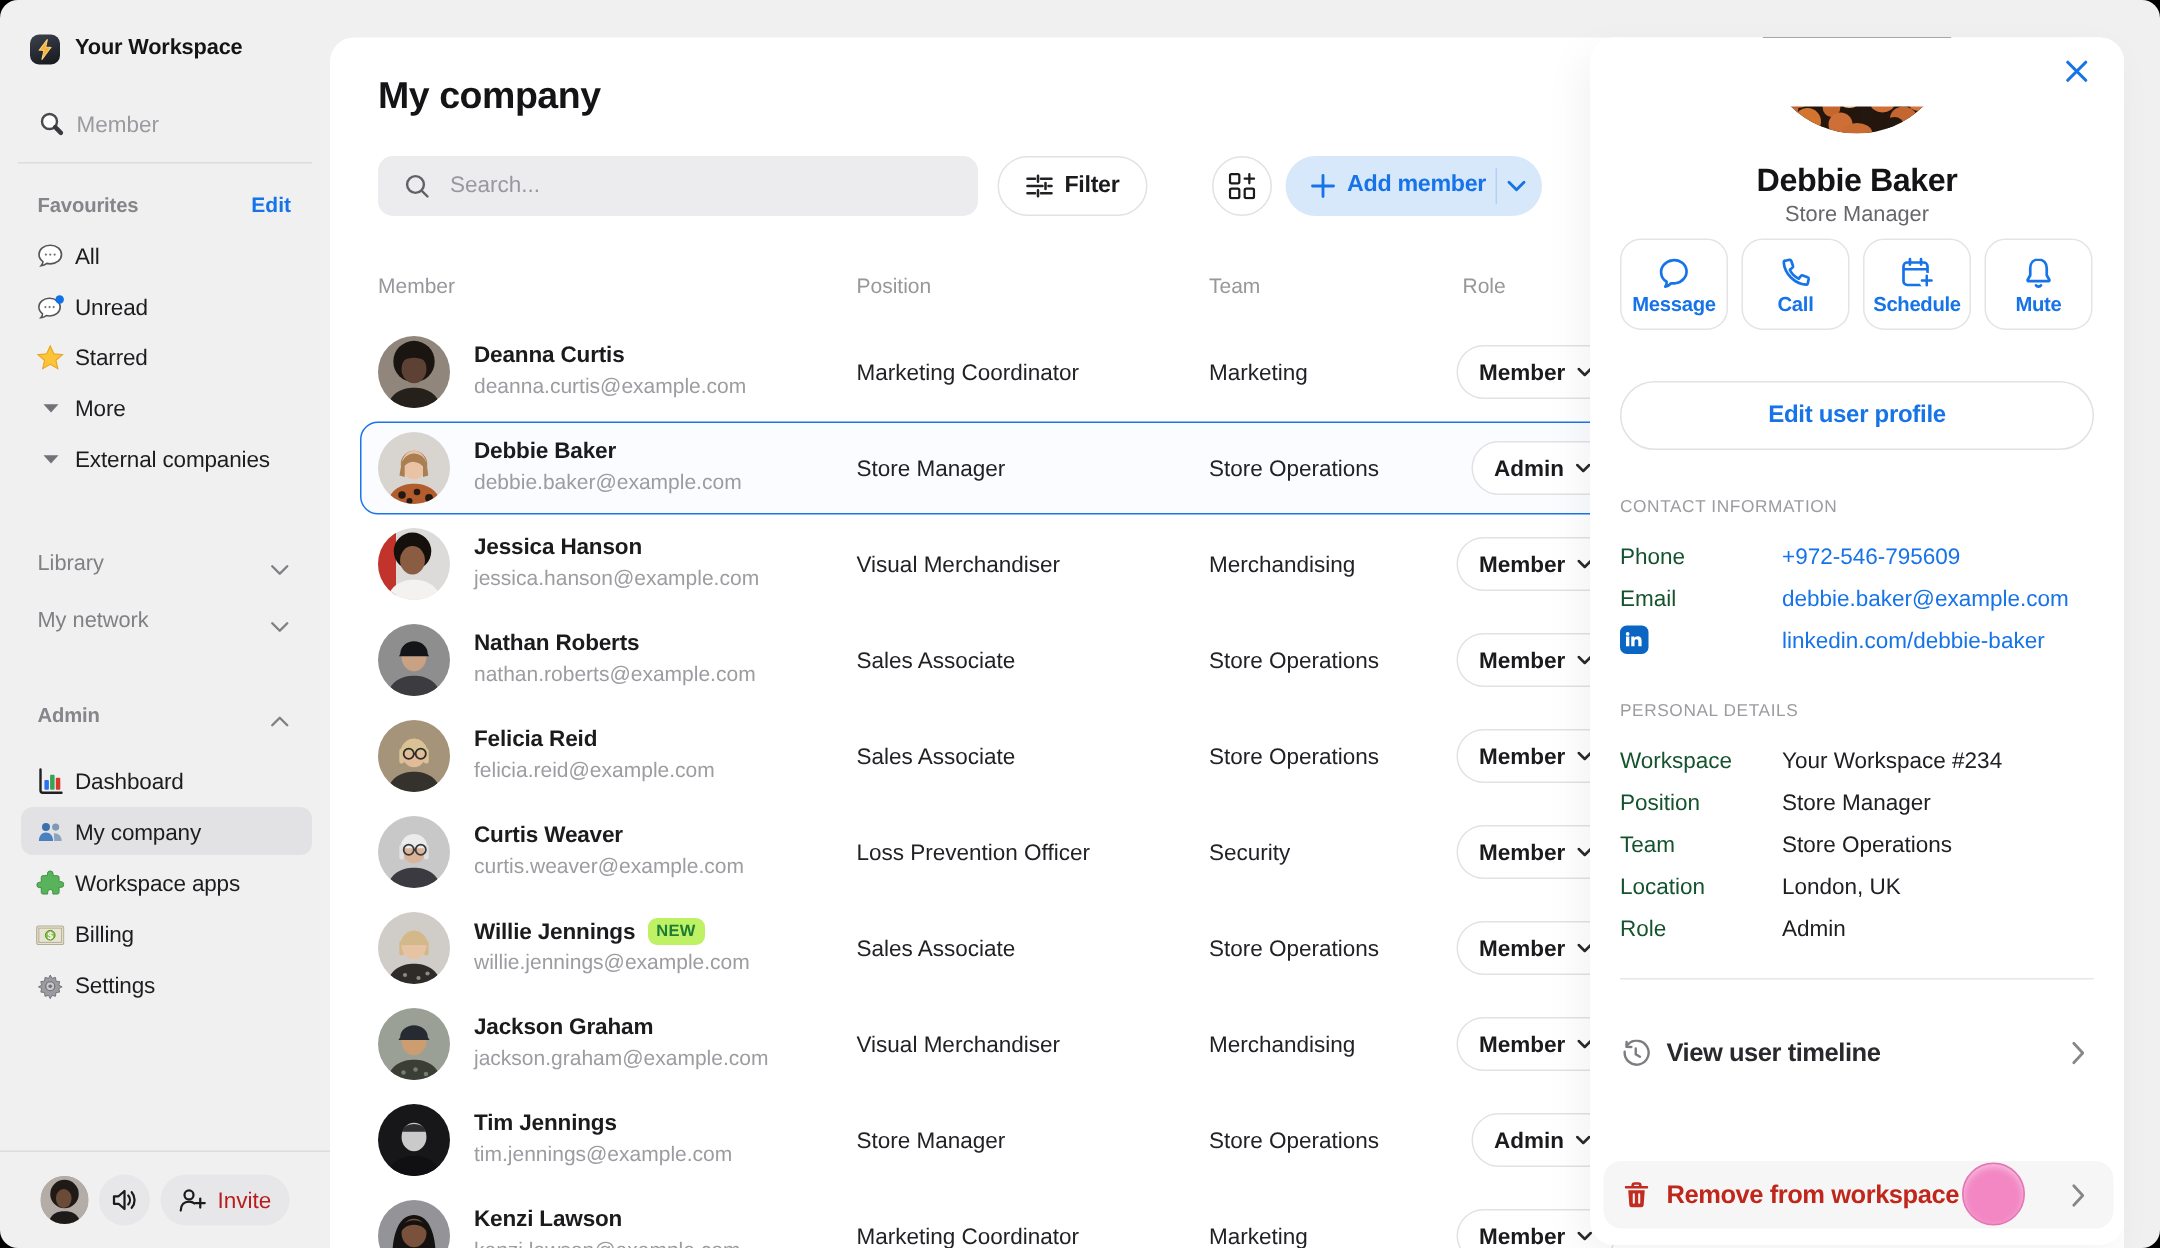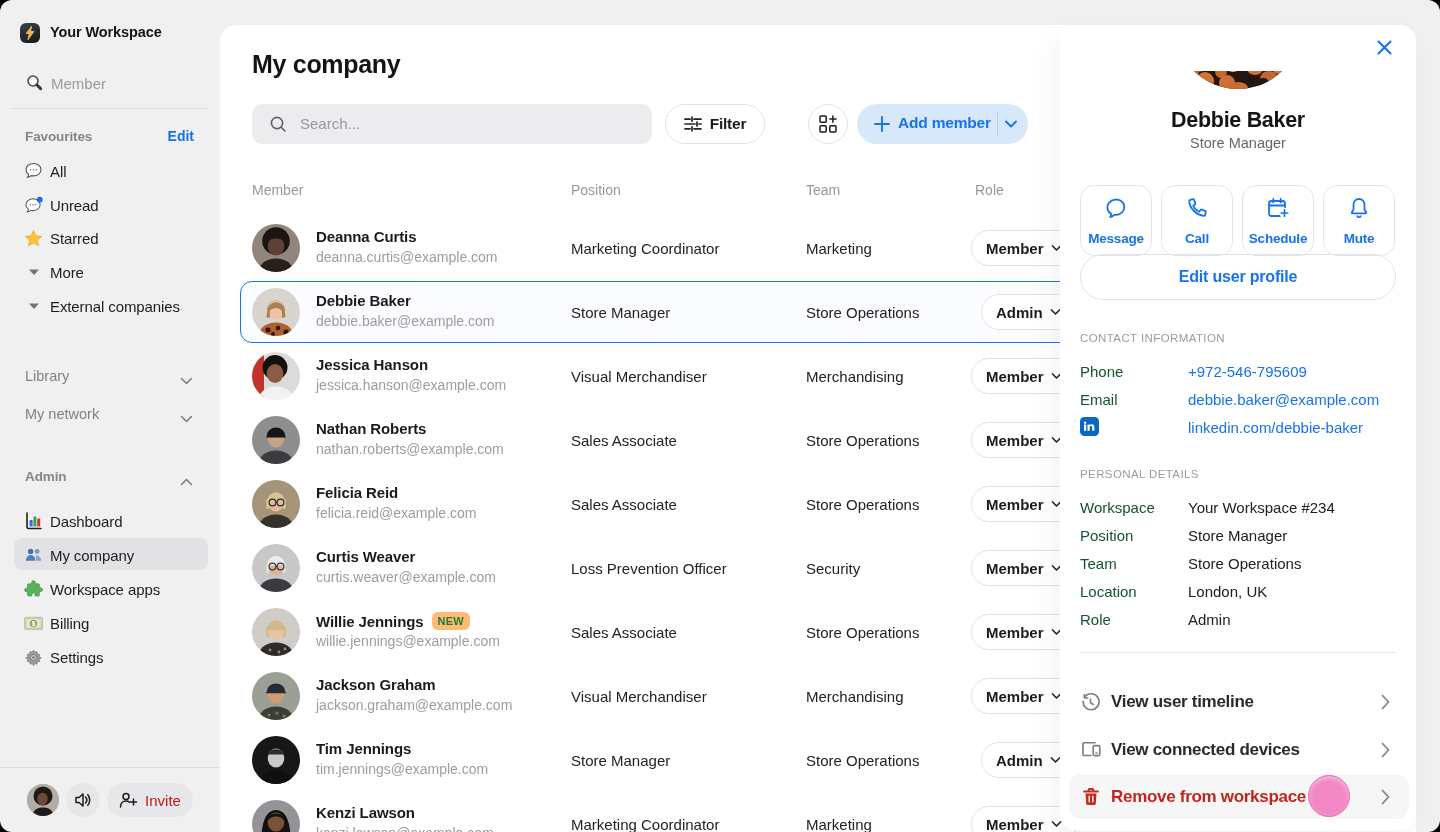--- a/index.html
+++ b/index.html
@@ -16,28 +16,28 @@
 
 #main { position:absolute; left:220px; top:25px; width:1196px; height:807px; background:#fff; border-radius:16px 16px 0 0; }
 .hcol { position:absolute; top:157px; font-size:14px; color:#97979c; }
 .row { position:absolute; left:32px; width:1164px; height:64px; }
 .avatar { position:absolute; left:0px; top:8px; width:48px; height:48px; border-radius:50%; overflow:hidden; }
 .nm { position:absolute; left:64px; top:12px; font-size:15px; font-weight:bold; color:#1b1b1e; letter-spacing:-0.1px; display:flex; align-items:center;}
 .em { position:absolute; left:64px; top:33px; font-size:14px; color:#9c9ca1; }
 .pos { position:absolute; left:319px; top:0; height:64px; display:flex; align-items:center; font-size:15px; color:#222226;}
 .team { position:absolute; left:554px; top:0; height:64px; display:flex; align-items:center; font-size:15px; color:#222226;}
 .pill { position:absolute; top:14px; height:36px; background:#fff; border:1px solid #e2e2e5; border-radius:18px; display:flex; align-items:center; font-size:15px; font-weight:bold; color:#1b1b1e; padding:0 14px; gap:7px;}
-.newb { margin-left:8px; background:#fdba74; color:#1d7c35; font-size:11px; font-weight:bold; padding:3px 6px; border-radius:6px; letter-spacing:0.2px;}
+.newb { margin-left:8px; background:#bef264; color:#1d7c35; font-size:11px; font-weight:bold; padding:3px 6px; border-radius:6px; letter-spacing:0.2px;}
 
 #panel { position:absolute; left:1060px; top:25px; width:356px; height:805px; background:#fff; border-radius:16px; box-shadow:-6px 10px 28px rgba(0,0,0,0.05); overflow:hidden; }
 .plabel { position:absolute; left:20px; font-size:11.5px; color:#9b9ba0; letter-spacing:0.4px; }
 .prow-l { position:absolute; left:20px; font-size:15px; color:#14532d; }
 .prow-v { position:absolute; left:128px; font-size:15px; color:#202024; }
 .blue { color:#1673e8 !important; }
-.actbtn { position:absolute; top:160px; width:72px; height:71px; border:1px solid #e4e4e8; border-radius:14px; }
+.actbtn { position:absolute; top:134px; width:72px; height:61px; border:1px solid #e4e4e8; border-radius:14px; }
 .actbtn .lb { position:absolute; bottom:9px; width:100%; text-align:center; font-size:13.5px; font-weight:bold; color:#1673e8; letter-spacing:-0.2px;}
 .actbtn svg { position:absolute; top:10px; left:50%; transform:translateX(-50%); }
 .litem { position:absolute; left:0; width:356px; height:46px; }
 .litem .t { position:absolute; left:51px; top:50%; transform:translateY(-50%); font-size:17px; font-weight:bold; color:#2a2a2e; letter-spacing:-0.3px;}
 .chevr { position:absolute; right:26px; top:50%; transform:translateY(-50%); }
 </style>
 </head>
 <body>
 <div id="win">
   <div id="sidebar">
@@ -513,32 +513,20 @@
       <svg class="abs" style="left:21px; top:14px;" width="19" height="19" viewBox="0 0 19 19">
           <path d="M3.2 4.4 A8 8 0 1 1 2 9.5" fill="none" stroke="#7c7c81" stroke-width="1.6" stroke-linecap="round" transform="rotate(10 9.5 9.5)"></path>
           <path d="M3.4 1.6 L3.3 4.9 L6.6 5" fill="none" stroke="#7c7c81" stroke-width="1.6" stroke-linecap="round" stroke-linejoin="round"></path>
           <path d="M9.5 6 V9.9 L12.3 11.5" fill="none" stroke="#7c7c81" stroke-width="1.6" stroke-linecap="round"></path>
         </svg>
       <div class="t">View user timeline</div>
       <svg class="chevr" width="9" height="16" viewBox="0 0 9 16">
           <path d="M1.5 1.5 L7.5 8 L1.5 14.5" fill="none" stroke="#85858a" stroke-width="1.8" stroke-linecap="round" stroke-linejoin="round"></path>
         </svg>
     </div>
-    <div class="litem" style="top:702px;">
-      <svg class="abs" style="left:21px; top:14px;" width="21" height="19" viewBox="0 0 21 19">
-          <path d="M2 3 V13.2 a1.3 1.3 0 0 0 1.3 1.3 H10" fill="none" stroke="#7c7c81" stroke-width="1.6" stroke-linecap="round"></path>
-          <path d="M2 3 a1.3 1.3 0 0 1 1.3-1.3 H14" fill="none" stroke="#7c7c81" stroke-width="1.6" stroke-linecap="round"></path>
-          <rect x="12.2" y="4.6" width="6.6" height="10" rx="1.3" fill="#fff" stroke="#7c7c81" stroke-width="1.6"></rect>
-          <path d="M14.7 12.2 H16.3" stroke="#7c7c81" stroke-width="1.3" stroke-linecap="round"></path>
-        </svg>
-      <div class="t">View connected devices</div>
-      <svg class="chevr" width="9" height="16" viewBox="0 0 9 16">
-          <path d="M1.5 1.5 L7.5 8 L1.5 14.5" fill="none" stroke="#85858a" stroke-width="1.8" stroke-linecap="round" stroke-linejoin="round"></path>
-        </svg>
-    </div>
     <div class="abs" style="left:9px; top:749px; width:340px; height:45px; background:#f6f6f7; border-radius:12px;"></div>
     <div class="litem" style="top:749px; height:45px;">
       <svg class="abs" style="left:23px; top:14px;" width="16" height="18" viewBox="0 0 16 18">
           <path d="M1 3.5 H15 M5.5 3.5 V2.2 a1.2 1.2 0 0 1 1.2-1.2 h2.6 a1.2 1.2 0 0 1 1.2 1.2 V3.5" fill="none" stroke="#c22b20" stroke-width="1.8" stroke-linecap="round"></path>
           <path d="M2.5 5.5 H13.5 L12.8 15.4 a1.6 1.6 0 0 1-1.6 1.5 H4.8 a1.6 1.6 0 0 1-1.6-1.5 Z" fill="#c22b20"></path>
           <path d="M6.2 8.2 V13.8 M9.8 8.2 V13.8" stroke="#f6f6f7" stroke-width="1.4" stroke-linecap="round"></path>
         </svg>
       <div class="t" style="color:#c0271c;">Remove from workspace</div>
       <svg class="chevr" width="9" height="16" viewBox="0 0 9 16">
           <path d="M1.5 1.5 L7.5 8 L1.5 14.5" fill="none" stroke="#85858a" stroke-width="1.8" stroke-linecap="round" stroke-linejoin="round"></path>

